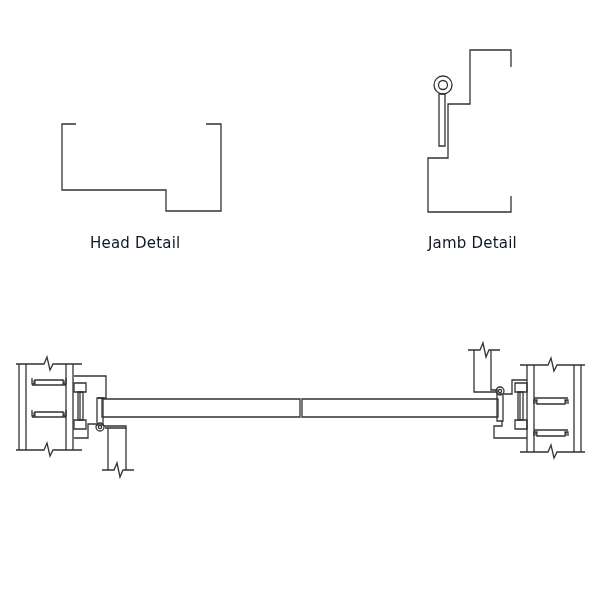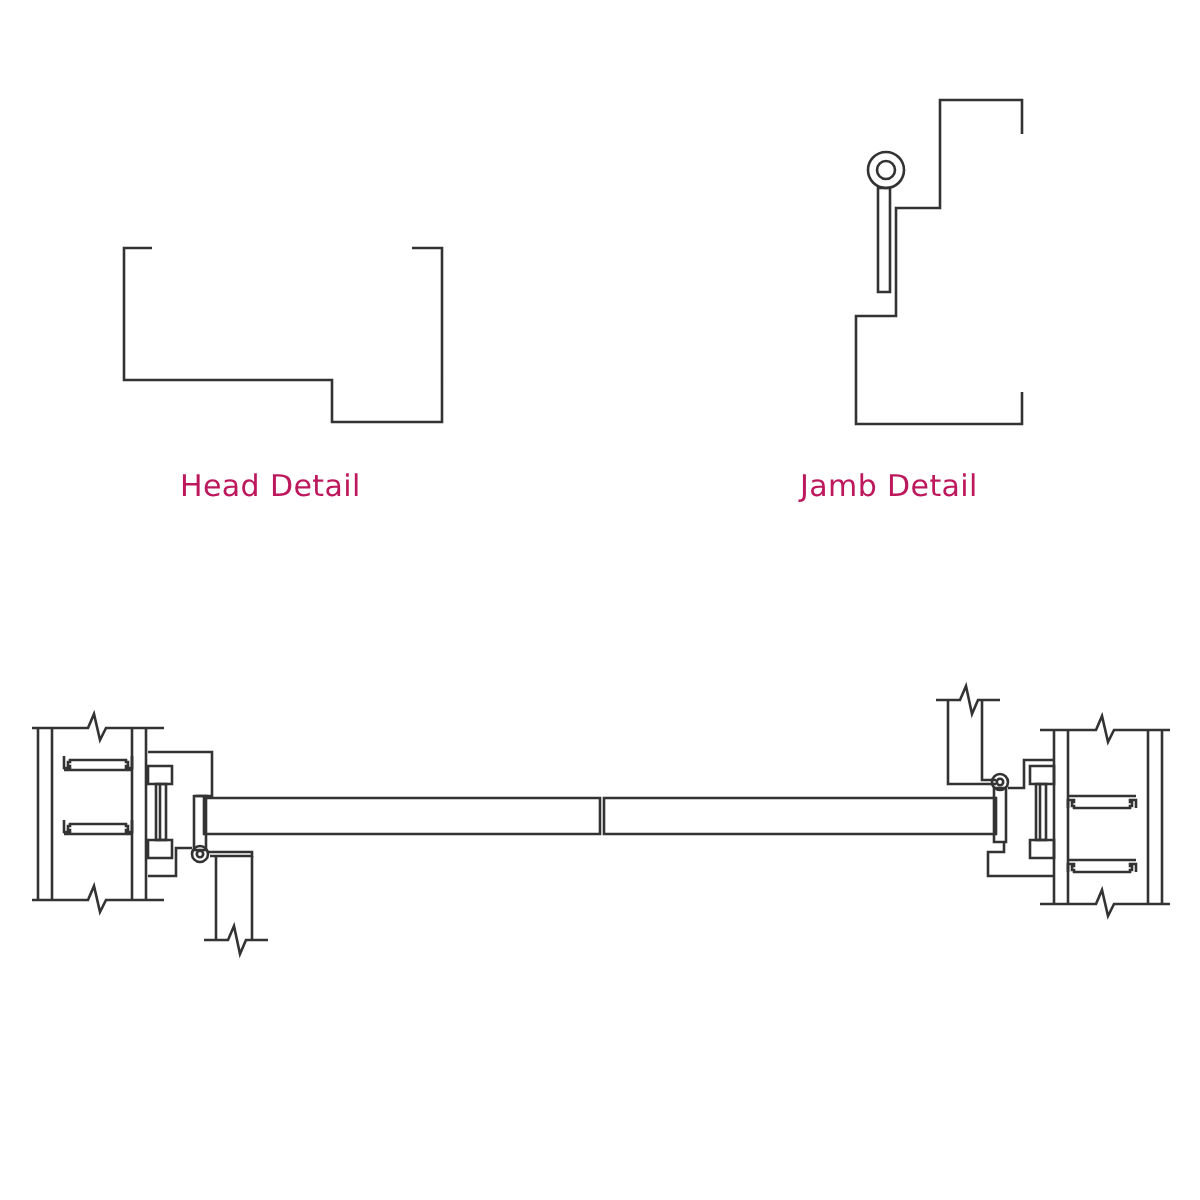--- a/index.html
+++ b/index.html
@@ -2,26 +2,26 @@
 <html><head>
 <meta charset="utf-8">
 <style>
   html, body { margin: 0; padding: 0; background: #ffffff; }
   body { width: 600px; height: 600px; position: relative; overflow: hidden; }
   .canvas { position: absolute; left: 0; top: 0; width: 600px; height: 600px; }
   .label {
     position: absolute;
     font-family: "DejaVu Sans", "Liberation Sans", sans-serif;
     font-size: 15px;
-    color: #be185d;
+    color: #0f172a;
     white-space: nowrap;
     letter-spacing: 0.2px;
   }
   #head-label { left: 90px; top: 234px; }
-  #jamb-label { left: 400px; top: 234px; }
+  #jamb-label { left: 428px; top: 234px; }
   svg line, svg polyline, svg rect, svg circle, svg path { vector-effect: non-scaling-stroke; }
 </style>
 </head>
 <body>
 
 <div class="canvas">
 <svg width="600" height="600" viewBox="0 0 600 600" xmlns="http://www.w3.org/2000/svg" fill="none" stroke="#333333" stroke-width="1.3" stroke-linejoin="miter">
 
   <g>
     <polyline points="76,124 62,124 62,190 166,190 166,211 221,211 221,124 206,124"></polyline>

